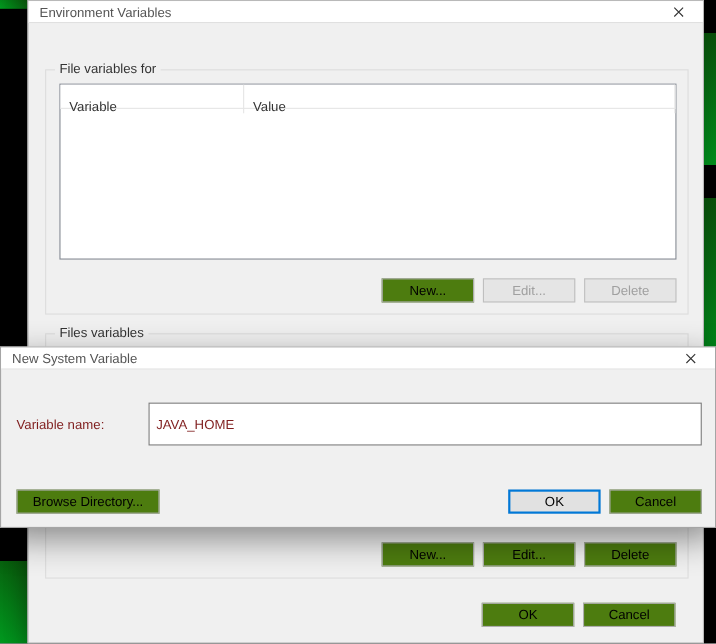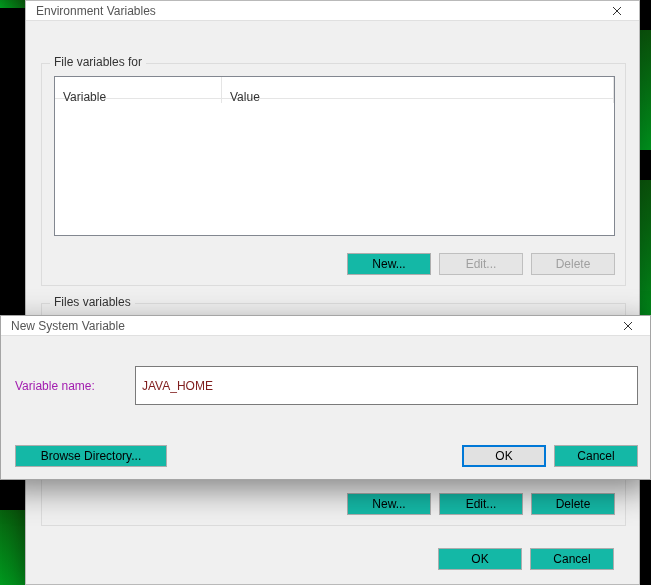--- a/index.html
+++ b/index.html
@@ -94,21 +94,21 @@
   .btn-row-bottom {
     position: absolute;
     left: 27px; bottom: 14px;
     width: 561px;
     display: flex;
     justify-content: flex-end;
     gap: 8px;
   }
   .btn {
     width: 84px; height: 22px;
-    background: #14b8a6;
+    background: #4d7c0f;
     border: 1px solid #adadad;
     color: #000;
     font-size: 12px;
     font-family: inherit;
     cursor: pointer;
   }
   .btn:disabled {
     color: #a0a0a0;
     border-color: #bfbfbf;
     background: #e5e5e5;
@@ -129,21 +129,21 @@
   .form-row {
     position: absolute;
     left: 14px;
     width: 623px;
     height: 23px;
     display: flex;
     align-items: center;
   }
   .fr1 { top: 58px; }
   .fr2 { top: 91px; }
-  .form-label { width: 120px; color: #a21caf; font-size: 12px; }
+  .form-label { width: 120px; color: #7f1d1d; font-size: 12px; }
   .form-input {
     flex: 1;
     height: 39px;
     padding: 2px 6px;
     font-family: inherit;
     font-size: 12px;
     border: 1px solid #7a7a7a;
     background: #fff;
     color: #7f1d1d;
   }
@@ -151,21 +151,21 @@
 
   .modal-btns {
     position: absolute;
     left: 14px; bottom: 12px;
     width: 623px;
     display: flex;
     align-items: center;
     gap: 8px;
   }
   .modal-btns .spacer { flex: 1; }
-  .btn.wide { width: 152px; }
+  .btn.wide { width: 130px; }
 </style>
 </head>
 <body>
 
 <div class="bg-accent acc1"></div>
 <div class="bg-accent acc2"></div>
 <div class="bg-accent acc3"></div>
 <div class="bg-accent acc4"></div>
 <div class="bg-accent acc5"></div>
 

